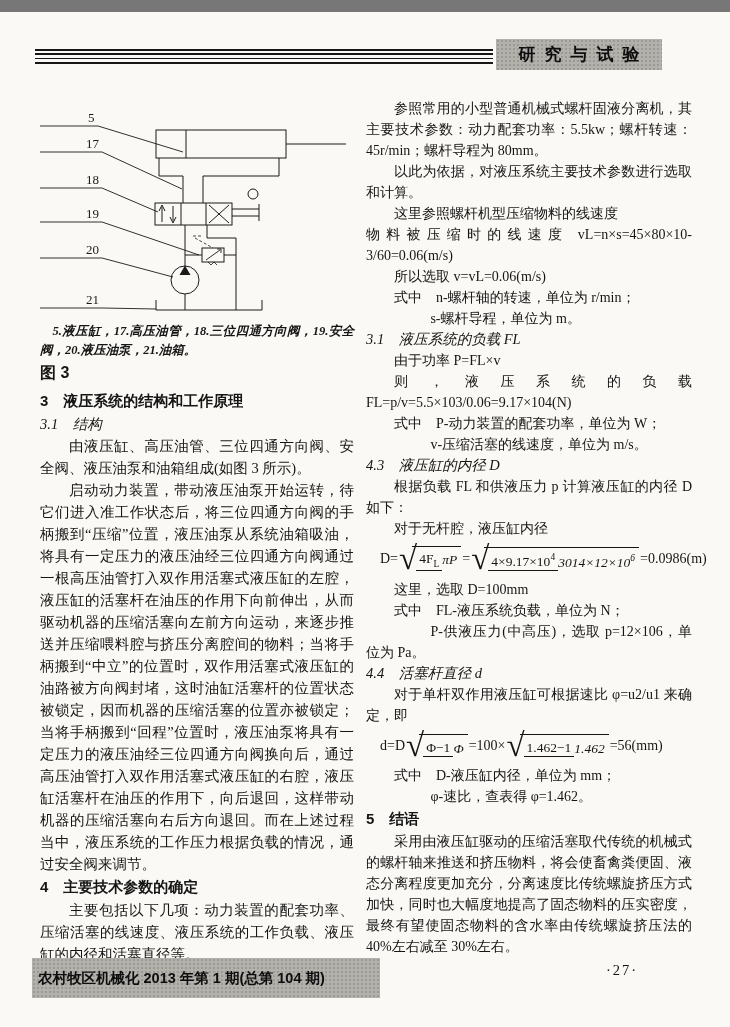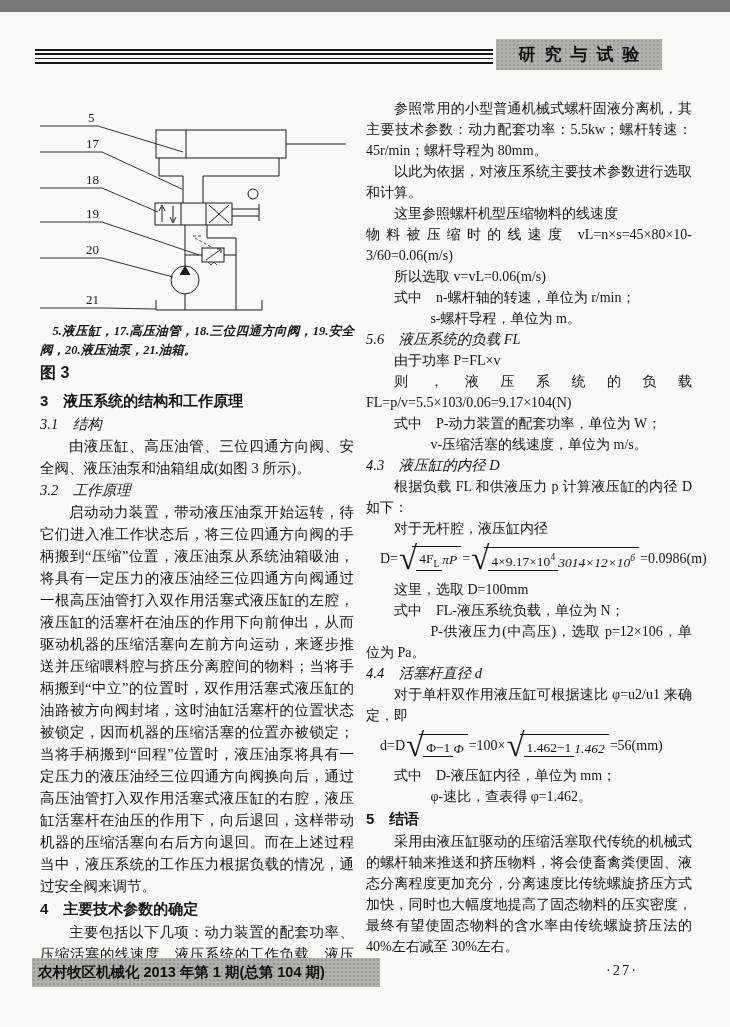--- a/index.html
+++ b/index.html
@@ -60,21 +60,21 @@
   .sqrt{display:inline-flex;align-items:center;margin:0 1px;}
   .radical{font-size:33px;line-height:0.9;font-weight:400;}
   .radical::before{content:"√";}
   .radicand{border-top:1.4px solid #151515;margin-left:-5px;padding:2px 4px 0 4px;}
   .frac{display:inline-flex;flex-direction:row;text-align:left;vertical-align:middle;font-size:13.5px;line-height:1.15;}
   .frac .num{border-bottom:1.2px solid #151515;padding:0 3px 1px 3px;}
   .frac .den{padding-top:1px;font-style:italic;}
   sub,sup{font-size:9.5px;}
   
   .foot-bar{
-    position:absolute;left:32px;top:946px;width:348px;height:29px;
+    position:absolute;left:32px;top:946px;width:348px;height:40px;
     background:#b3b1ac;
     background-image:radial-gradient(#9a9892 0.7px,transparent 0.8px);
     background-size:4px 4px;
     display:flex;align-items:center;
     font-family:"Liberation Sans","DejaVu Sans",sans-serif;
     font-weight:bold;font-size:14.5px;color:#0d0d0d;padding-left:6px;box-sizing:border-box;
   }
   .foot-page{
     position:absolute;left:606px;top:950px;font-size:14.5px;letter-spacing:2px;
   }
@@ -158,38 +158,37 @@
         </g>
       </svg>
       <p class="fig-caption">5.液压缸，17.高压油管，18.三位四通方向阀，19.安全阀，20.液压油泵，21.油箱。</p>
       <div class="fig-no">图 3</div>
     </div>
 
     <div class="bodytext">
       <div class="h-bold">3　液压系统的结构和工作原理</div>
       <p class="h-kai">3.1　结构</p>
       <p class="indent">由液压缸、高压油管、三位四通方向阀、安全阀、液压油泵和油箱组成(如图 3 所示)。</p>
-      <p class="h-kai">3.2　工作原理</p>
       <p class="indent">启动动力装置，带动液压油泵开始运转，待它们进入准工作状态后，将三位四通方向阀的手柄搬到“压缩”位置，液压油泵从系统油箱吸油，将具有一定压力的液压油经三位四通方向阀通过一根高压油管打入双作用活塞式液压缸的左腔，液压缸的活塞杆在油压的作用下向前伸出，从而驱动机器的压缩活塞向左前方向运动，来逐步推送并压缩喂料腔与挤压分离腔间的物料；当将手柄搬到“中立”的位置时，双作用活塞式液压缸的油路被方向阀封堵，这时油缸活塞杆的位置状态被锁定，因而机器的压缩活塞的位置亦被锁定；当将手柄搬到“回程”位置时，液压油泵将具有一定压力的液压油经三位四通方向阀换向后，通过高压油管打入双作用活塞式液压缸的右腔，液压缸活塞杆在油压的作用下，向后退回，这样带动机器的压缩活塞向右后方向退回。而在上述过程当中，液压系统的工作压力根据负载的情况，通过安全阀来调节。</p>
       <div class="h-bold">4　主要技术参数的确定</div>
       <p class="indent">主要包括以下几项：动力装置的配套功率、压缩活塞的线速度、液压系统的工作负载、液压缸的内径和活塞直径等。</p>
     </div>
   </div>
 
   <div class="col-right">
     <p class="indent">参照常用的小型普通机械式螺杆固液分离机，其主要技术参数：动力配套功率：5.5kw；螺杆转速：45r/min；螺杆导程为 80mm。</p>
     <p class="indent">以此为依据，对液压系统主要技术参数进行选取和计算。</p>
 
     <p class="indent">这里参照螺杆机型压缩物料的线速度</p>
     <p>物料被压缩时的线速度 vL=n×s=45×80×10-3/60=0.06(m/s)</p>
     <p class="indent">所以选取 v=vL=0.06(m/s)</p>
     <p class="def">式中　n-螺杆轴的转速，单位为 r/min；</p>
     <p class="def2">s-螺杆导程，单位为 m。</p>
 
-    <p class="h-kai">5.6　液压系统的负载 FL</p>
+    <p class="h-kai">3.1　液压系统的负载 FL</p>
     <p class="indent">由于功率 P=FL×v</p>
     <p class="indent">则，液压系统的负载 FL=p/v=5.5×103/0.06=9.17×104(N)</p>
     <p class="def">式中　P-动力装置的配套功率，单位为 W；</p>
     <p class="def2">v-压缩活塞的线速度，单位为 m/s。</p>
 
     <p class="h-kai">4.3　液压缸的内径 D</p>
     <p class="indent">根据负载 FL 和供液压力 p 计算液压缸的内径 D 如下：</p>
     <p class="indent">对于无杆腔，液压缸内径</p>
 
     <div class="formula">

